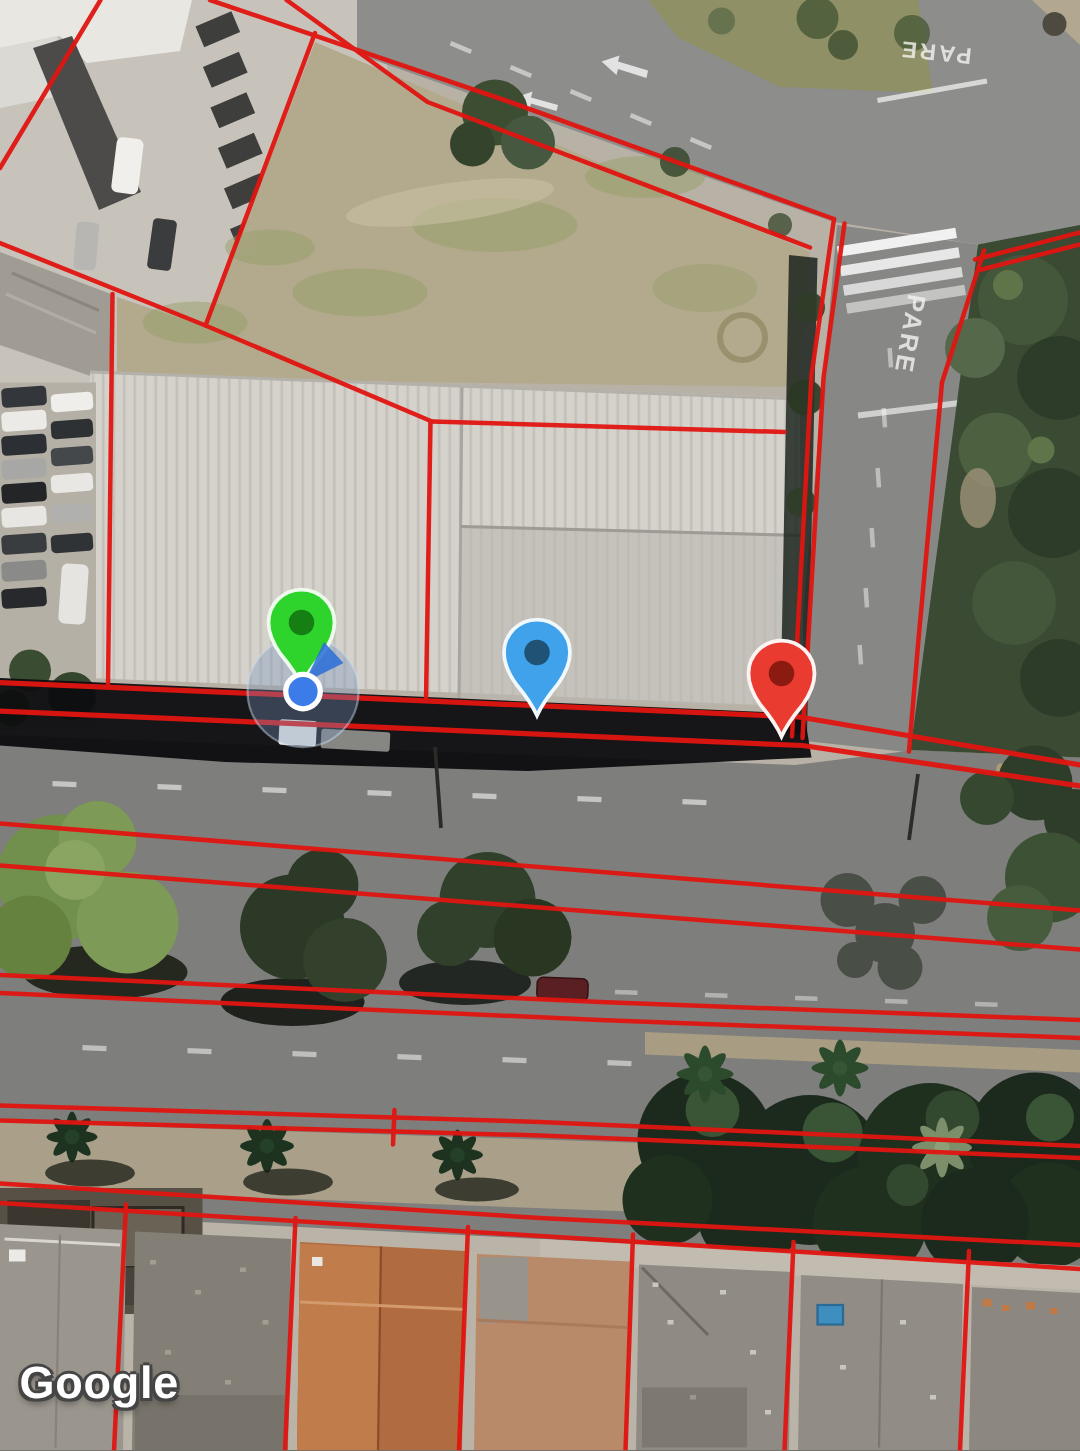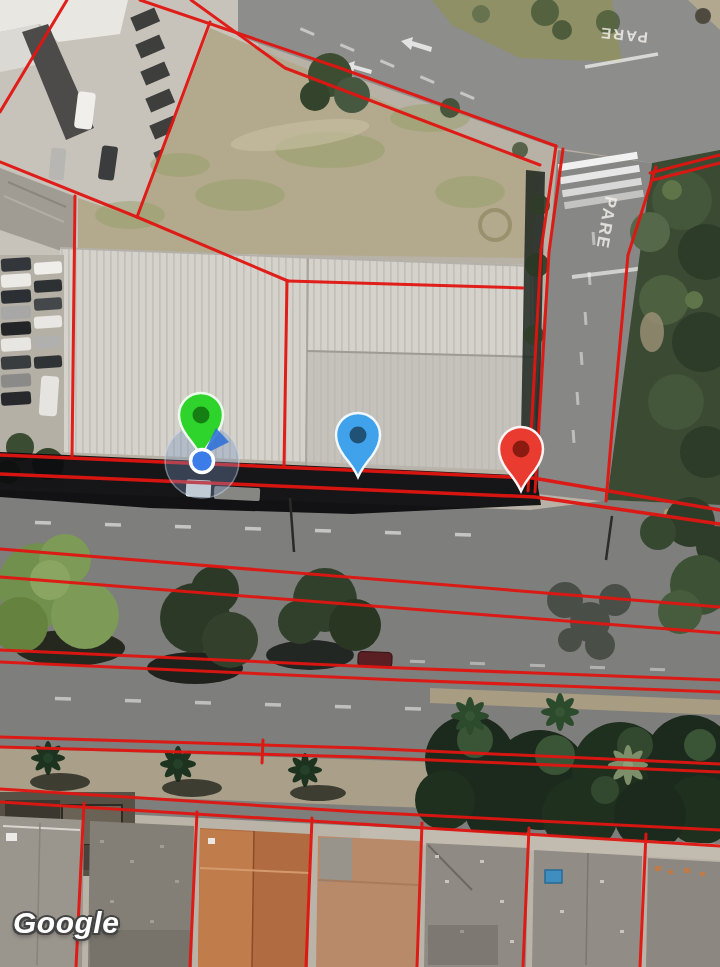--- a/index.html
+++ b/index.html
@@ -3,21 +3,21 @@
 <meta charset="utf-8">
 <style>
   html,body{margin:0;padding:0;background:#1b1b1b;}
   .stage{position:relative;width:720px;height:967px;overflow:hidden;background:#b8b1a5;
          font-family:"Liberation Sans",sans-serif;}
   .stage svg{position:absolute;left:0;top:0;display:block;}
   svg text{font-family:"Liberation Sans",sans-serif;}
   .watermark{position:absolute;left:13px;top:906px;font-size:30px;font-weight:700;
     letter-spacing:.5px;color:#fff;
     text-shadow:-2px -1px 0 #454545,2px -1px 0 #454545,-2px 2px 0 #454545,2px 2px 0 #454545,
-                0 -2px 0 #454545,0 2px 0 #454545,0 3px 5px rgba(0,0,0,.45);font-style:italic;}
+                0 -2px 0 #454545,0 2px 0 #454545,0 3px 5px rgba(0,0,0,.45);}
   .pare{fill:#f4f2ee;font-weight:700;opacity:.82;letter-spacing:2px;}
 </style>
 </head>
 <body>
 
 <div class="stage">
 <svg width="720" height="967" viewBox="0 0 720 967" xmlns="http://www.w3.org/2000/svg">
   <defs>
     <pattern id="corr" width="7" height="12" patternUnits="userSpaceOnUse">
       <rect width="7" height="12" fill="#d5d2cc"></rect>

